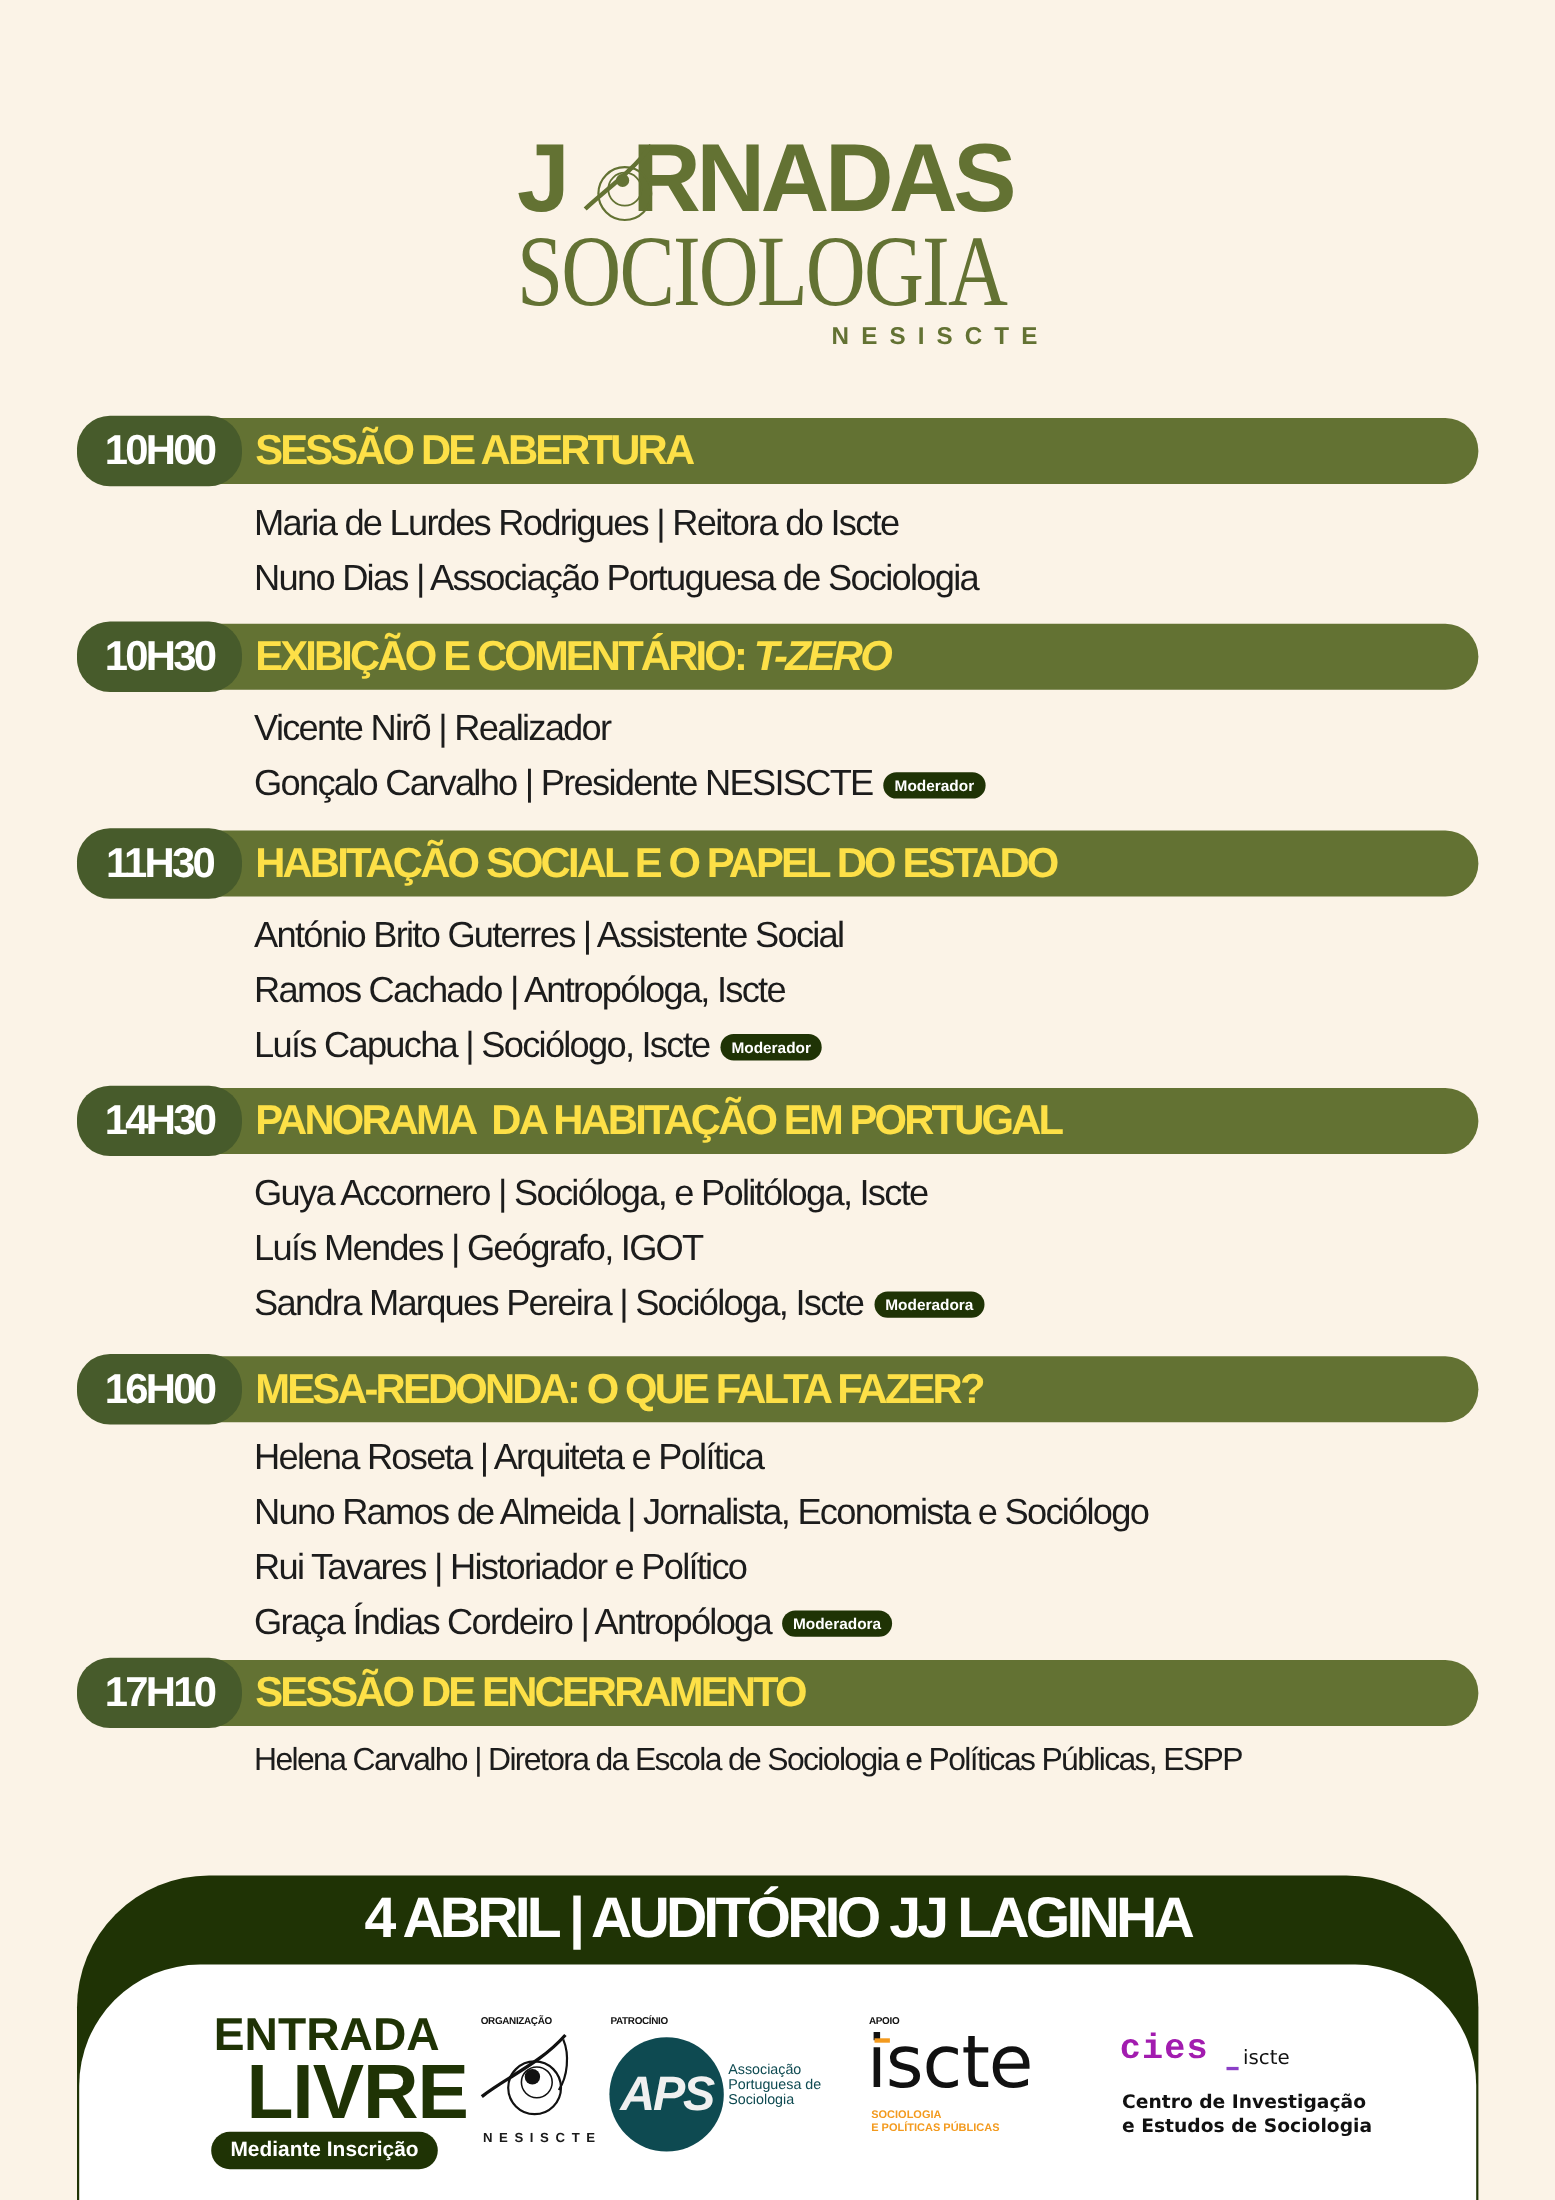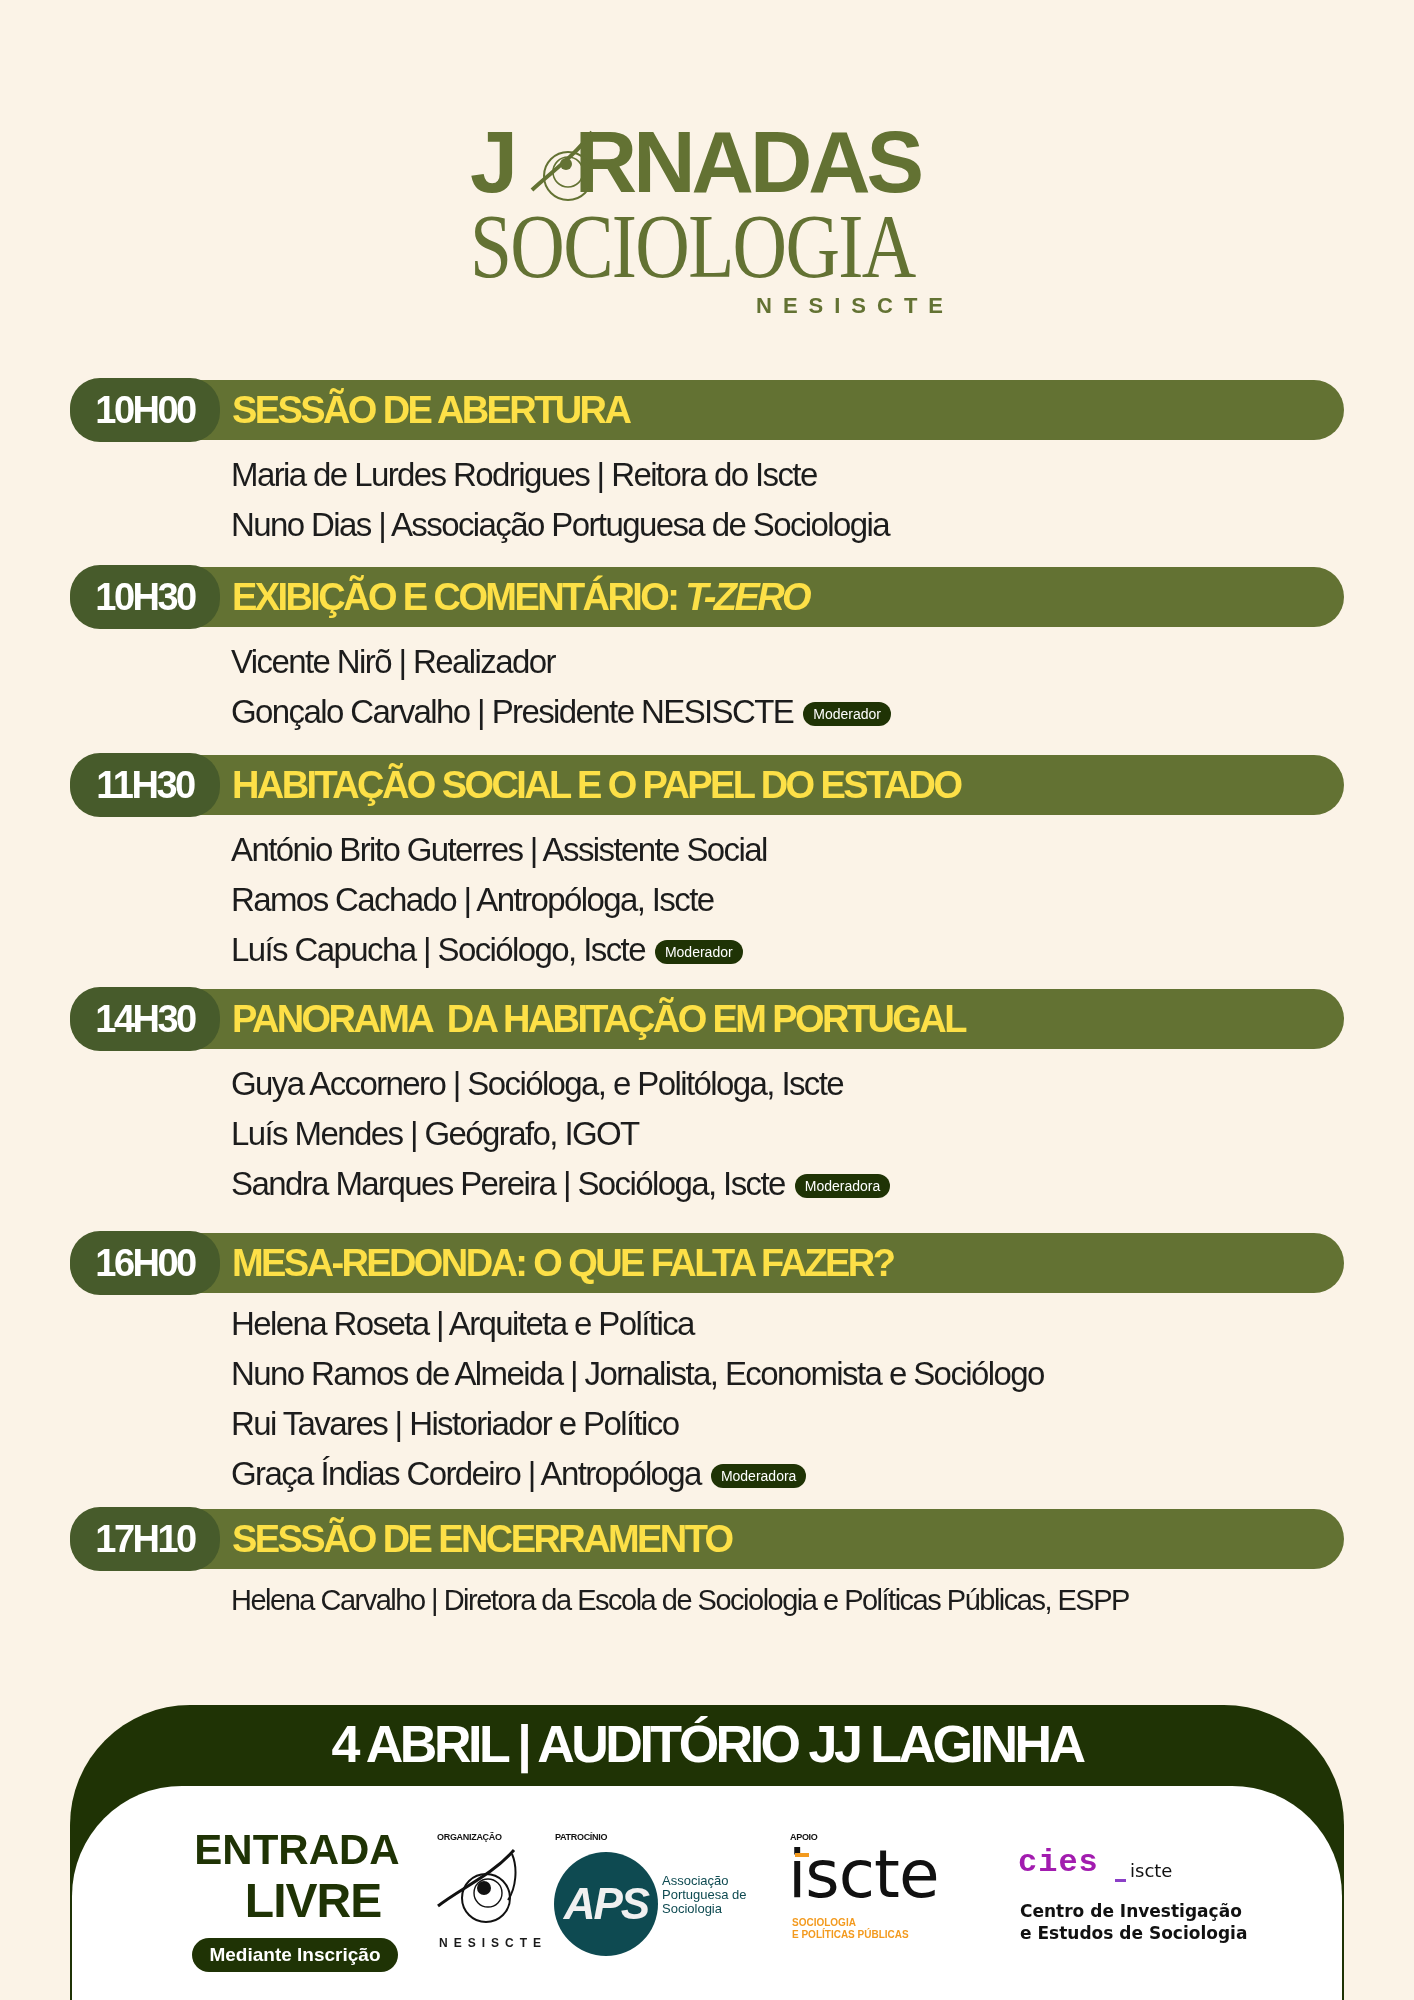--- a/index.html
+++ b/index.html
@@ -54,21 +54,21 @@
     margin-left: 12px; white-space: nowrap;
   }
   .bar-title i { font-style: italic; }
   .speakers { padding-left: 161px; margin-top: 10px; }
   .speaker {
     font-size: 33px; letter-spacing: -1.6px; height: 50px; line-height: 50px;
     color: #1c1c1c; white-space: nowrap; display: flex; align-items: center;
   }
   .badge {
     display: inline-block; background: #1f3305; color: #fff;
-    font-size: 14px; font-weight: 400; letter-spacing: 0;
+    font-size: 14px; font-weight: 700; letter-spacing: 0;
     height: 24px; line-height: 24px; padding: 0 10px; border-radius: 12px;
     margin-left: 10px; position: relative; top: 2px;
   }
   .closing .speaker { font-size: 29px; letter-spacing: -1.5px; }
 
   
   .footer-dark {
     position: absolute; left: 70px; top: 1705px; width: 1274px; height: 320px;
     background: #1f3305; border-radius: 120px 120px 0 0;
   }
@@ -78,21 +78,21 @@
   }
   .footer-white {
     position: absolute; left: 72px; top: 1786px; width: 1270px; height: 260px;
     background: #ffffff; border-radius: 110px 110px 0 0;
   }
   .entrada {
     position: absolute; left: 192px; top: 1830px; width: 210px;
     color: #1f3305; font-weight: 700; text-align: center;
   }
   .entrada .l1 { font-size: 42px; letter-spacing: 0px; line-height: 40px; }
-  .entrada .l2 { font-size: 48px; letter-spacing: -1px; line-height: 62px; margin-left: 32px; }
+  .entrada .l2 { font-size: 70px; letter-spacing: -1px; line-height: 62px; margin-left: 32px; }
   .entrada .pill {
     margin-top: 6px; background: #1f3305; color: #fff; font-size: 19px;
     height: 34px; line-height: 34px; border-radius: 17px; width: 206px;
   }
   .small-cap {
     position: absolute; font-size: 9px; font-weight: 700; color: #111; letter-spacing: -0.3px;
   }
   .nes-logo { position: absolute; left: 436px; top: 1848px; width: 88px; height: 80px; }
   .nes-text {
     position: absolute; left: 439px; top: 1936px; font-size: 12px; font-weight: 700;

